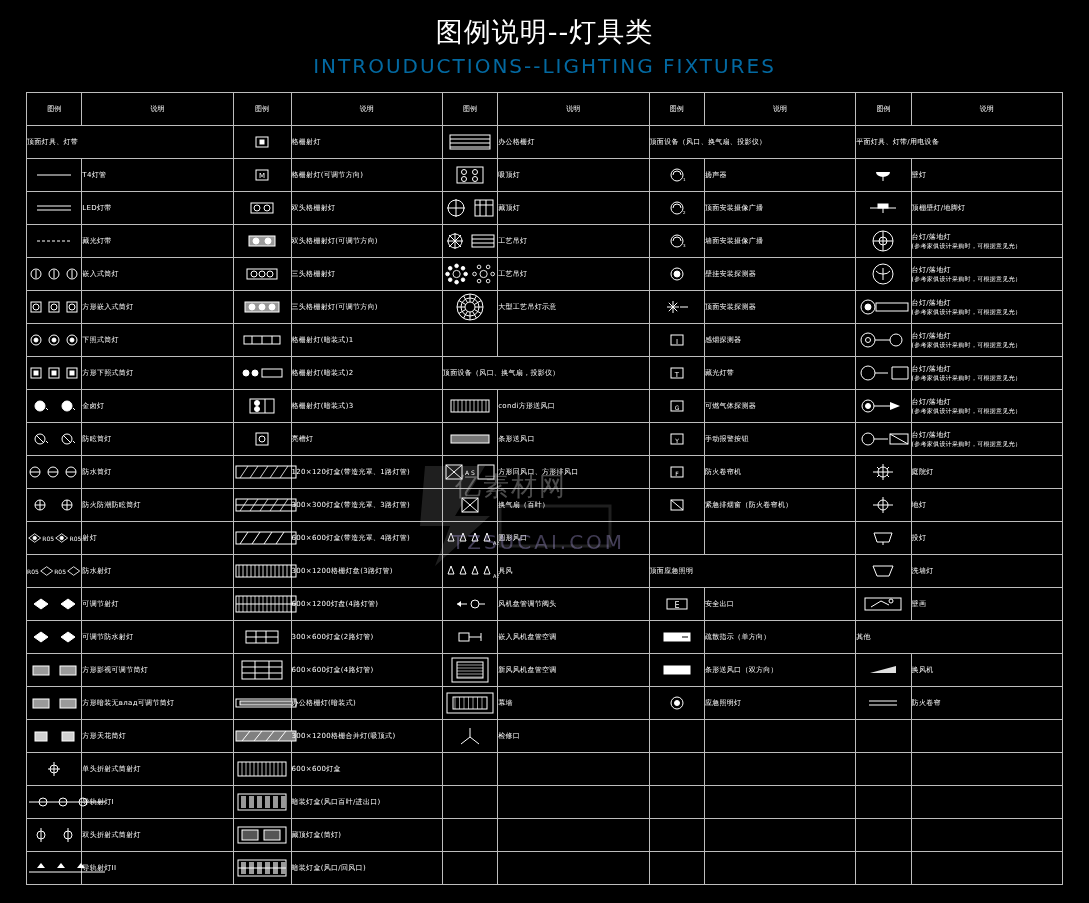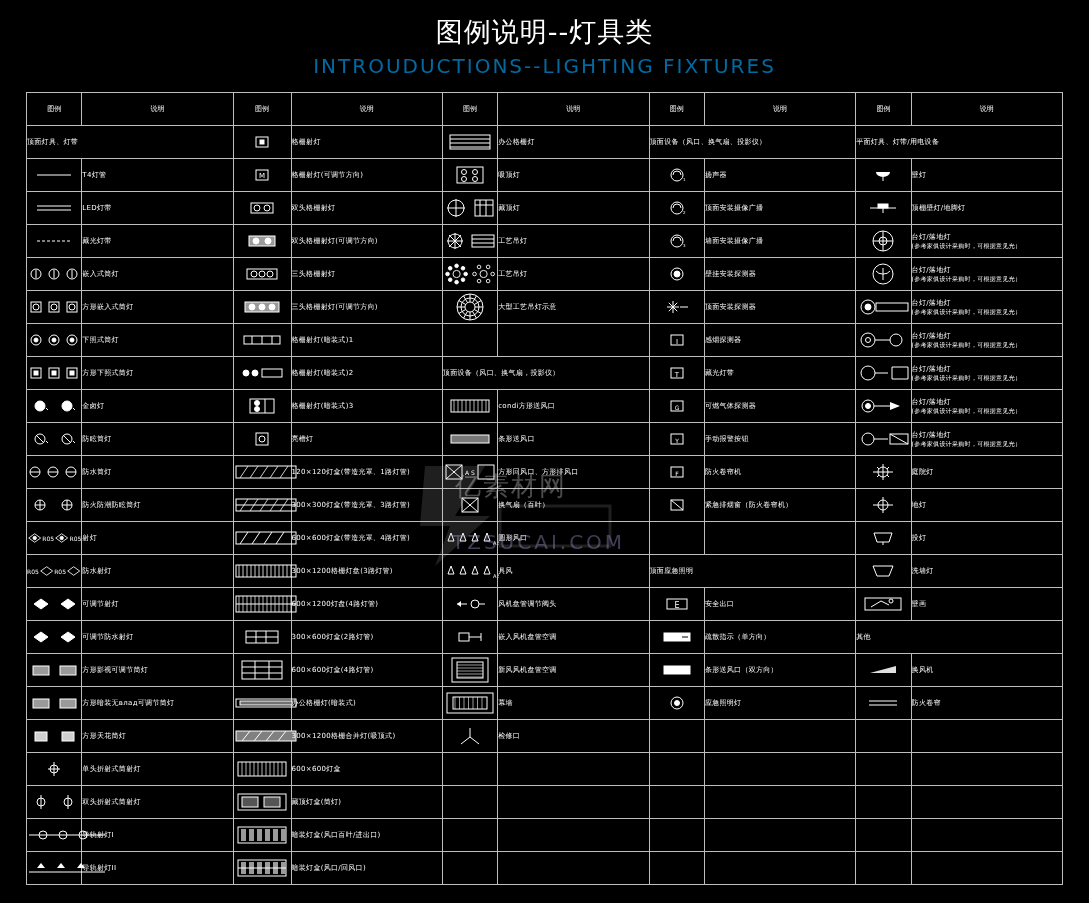--- a/index.html
+++ b/index.html
@@ -1002,49 +1002,20 @@
           <td class="desc">600×600灯盒</td>
           <td class="sym"></td>
           <td class="desc"></td>
           <td class="sym"></td>
           <td class="desc"></td>
           <td class="sym"></td>
           <td class="desc"></td>
         </tr>
         <tr>
           <td class="sym">
-            <div class="grp">
-              <svg width="20" height="18" viewBox="0 0 20 18">
-                <circle cx="10" cy="9" r="4" fill="none" stroke="#fff" stroke-width="1"></circle>
-                <line x1="10" y1="2" x2="10" y2="16" stroke="#fff" stroke-width="1"></line>
-              </svg>
-              <svg width="20" height="18" viewBox="0 0 20 18">
-                <circle cx="10" cy="9" r="4" fill="none" stroke="#fff" stroke-width="1"></circle>
-                <line x1="10" y1="2" x2="10" y2="16" stroke="#fff" stroke-width="1"></line>
-              </svg>
-            </div>
-          </td>
-          <td class="desc">双头折射式筒射灯</td>
-          <td class="sym">
-            <svg width="52" height="20" viewBox="0 0 52 20">
-              <rect x="2" y="2" width="48" height="16" fill="none" stroke="#fff" stroke-width="1"></rect>
-              <rect x="6" y="5" width="16" height="10" fill="#555" stroke="#fff" stroke-width="1"></rect>
-              <rect x="28" y="5" width="16" height="10" fill="#555" stroke="#fff" stroke-width="1"></rect>
-            </svg>
-          </td>
-          <td class="desc">藏顶灯盒(筒灯)</td>
-          <td class="sym"></td>
-          <td class="desc"></td>
-          <td class="sym"></td>
-          <td class="desc"></td>
-          <td class="sym"></td>
-          <td class="desc"></td>
-        </tr>
-        <tr>
-          <td class="sym">
             <svg width="80" height="14" viewBox="0 0 80 14">
               <line x1="2" y1="7" x2="78" y2="7" stroke="#fff" stroke-width="1"></line>
               <circle cx="16" cy="7" r="4" fill="none" stroke="#fff" stroke-width="1"></circle>
               <circle cx="36" cy="7" r="4" fill="none" stroke="#fff" stroke-width="1"></circle>
               <circle cx="56" cy="7" r="4" fill="none" stroke="#fff" stroke-width="1"></circle>
             </svg>
           </td>
           <td class="desc">导轨射灯I</td>
           <td class="sym">
             <svg width="52" height="20" viewBox="0 0 52 20">
@@ -1053,20 +1024,49 @@
                 <rect x="5" y="4" width="5" height="12"></rect>
                 <rect x="13" y="4" width="5" height="12"></rect>
                 <rect x="21" y="4" width="5" height="12"></rect>
                 <rect x="29" y="4" width="5" height="12"></rect>
                 <rect x="37" y="4" width="5" height="12"></rect>
                 <rect x="45" y="4" width="5" height="12"></rect>
               </g>
             </svg>
           </td>
           <td class="desc">暗装灯盒(风口百叶/进出口)</td>
+          <td class="sym"></td>
+          <td class="desc"></td>
+          <td class="sym"></td>
+          <td class="desc"></td>
+          <td class="sym"></td>
+          <td class="desc"></td>
+        </tr>
+        <tr>
+          <td class="sym">
+            <div class="grp">
+              <svg width="20" height="18" viewBox="0 0 20 18">
+                <circle cx="10" cy="9" r="4" fill="none" stroke="#fff" stroke-width="1"></circle>
+                <line x1="10" y1="2" x2="10" y2="16" stroke="#fff" stroke-width="1"></line>
+              </svg>
+              <svg width="20" height="18" viewBox="0 0 20 18">
+                <circle cx="10" cy="9" r="4" fill="none" stroke="#fff" stroke-width="1"></circle>
+                <line x1="10" y1="2" x2="10" y2="16" stroke="#fff" stroke-width="1"></line>
+              </svg>
+            </div>
+          </td>
+          <td class="desc">双头折射式筒射灯</td>
+          <td class="sym">
+            <svg width="52" height="20" viewBox="0 0 52 20">
+              <rect x="2" y="2" width="48" height="16" fill="none" stroke="#fff" stroke-width="1"></rect>
+              <rect x="6" y="5" width="16" height="10" fill="#555" stroke="#fff" stroke-width="1"></rect>
+              <rect x="28" y="5" width="16" height="10" fill="#555" stroke="#fff" stroke-width="1"></rect>
+            </svg>
+          </td>
+          <td class="desc">藏顶灯盒(筒灯)</td>
           <td class="sym"></td>
           <td class="desc"></td>
           <td class="sym"></td>
           <td class="desc"></td>
           <td class="sym"></td>
           <td class="desc"></td>
         </tr>
         <tr>
           <td class="sym">
             <svg width="80" height="16" viewBox="0 0 80 16">

